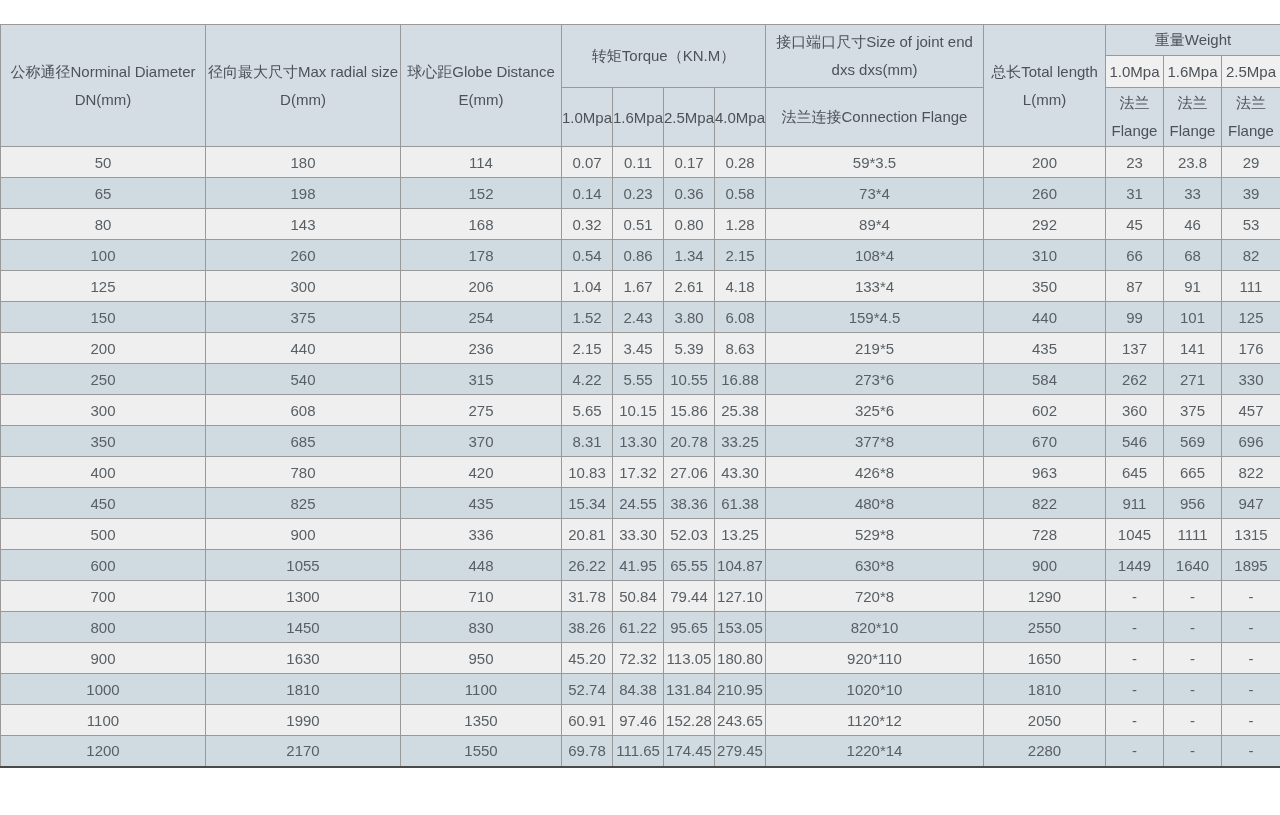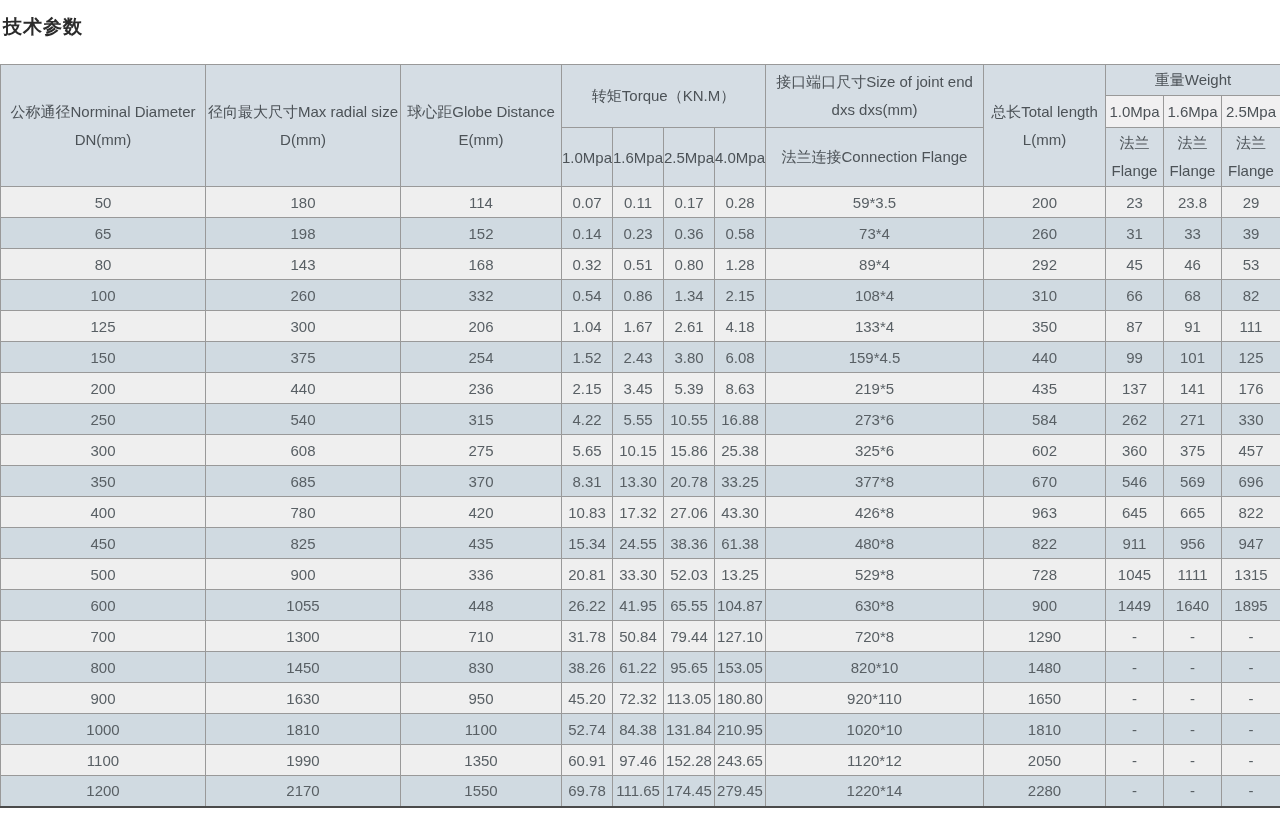--- a/index.html
+++ b/index.html
@@ -44,21 +44,20 @@
   .ln { line-height: 1.85; }
   tbody tr { height: 31px; }
   tbody td { color: #585f64; }
   tbody tr.odd td { background: #efefef; }
   tbody tr.even td { background: #d0dae1; }
 </style>
 </head>
 <body>
 
 <div class="page">
-  <h1 class="title">技术参数</h1>
 
   <table class="spec">
     <colgroup>
       <col style="width:205px">
         <col style="width:195px">
         <col style="width:161px">
       <col style="width:51px">
         <col style="width:51px">
         <col style="width:51px">
         <col style="width:51px">
@@ -157,21 +156,21 @@
           <td>1.28</td>
           <td>89*4</td>
           <td>292</td>
           <td>45</td>
           <td>46</td>
           <td>53</td>
         </tr>
         <tr class="even">
           <td>100</td>
           <td>260</td>
-          <td>332</td>
+          <td>178</td>
           <td>0.54</td>
           <td>0.86</td>
           <td>1.34</td>
           <td>2.15</td>
           <td>108*4</td>
           <td>310</td>
           <td>66</td>
           <td>68</td>
           <td>82</td>
         </tr>
@@ -331,21 +330,21 @@
         </tr>
         <tr class="even">
           <td>800</td>
           <td>1450</td>
           <td>830</td>
           <td>38.26</td>
           <td>61.22</td>
           <td>95.65</td>
           <td>153.05</td>
           <td>820*10</td>
-          <td>1480</td>
+          <td>2550</td>
           <td>-</td>
           <td>-</td>
           <td>-</td>
         </tr>
         <tr class="odd">
           <td>900</td>
           <td>1630</td>
           <td>950</td>
           <td>45.20</td>
           <td>72.32</td>

